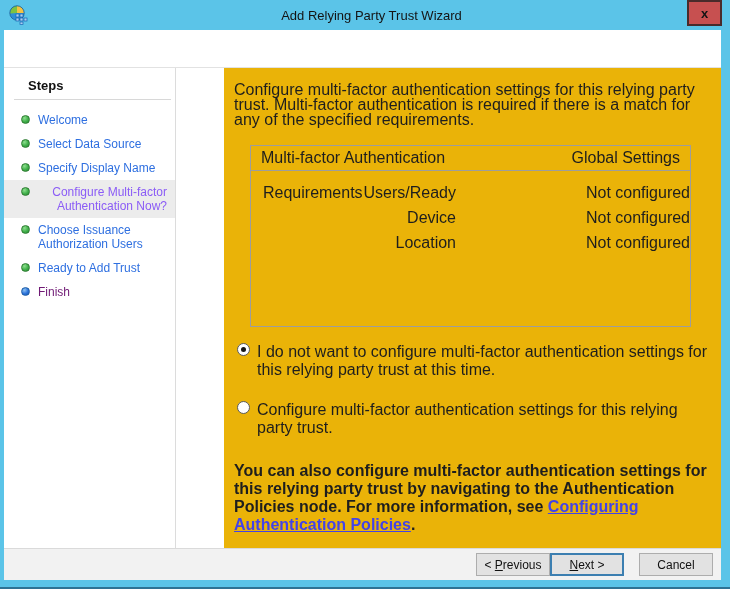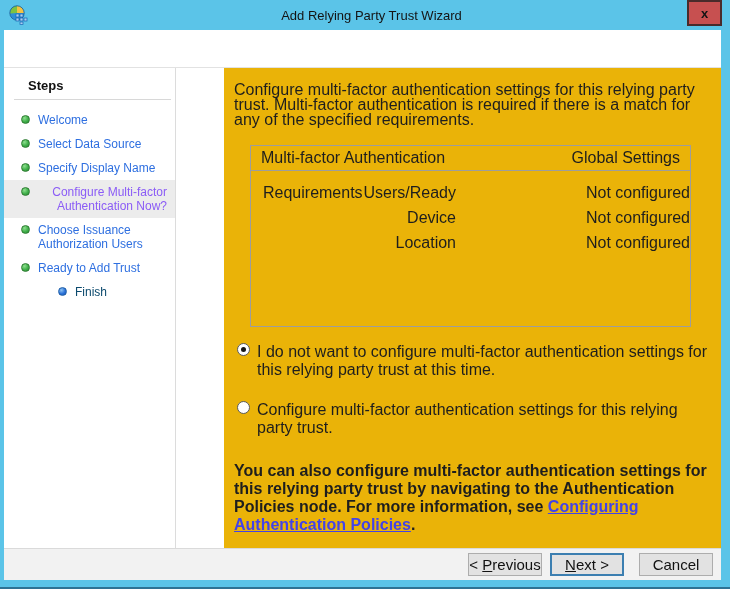--- a/index.html
+++ b/index.html
@@ -75,21 +75,21 @@
   .dot-green {
     background:radial-gradient(circle at 35% 30%, #8FE08F 0%, #3FAE49 55%, #2B8A33 100%);
     border:1px solid #2E7D32;
   }
   .dot-blue {
     background:radial-gradient(circle at 35% 30%, #8FC4F2 0%, #2A71D9 55%, #1E57AC 100%);
     border:1px solid #1F5FA8;
   }
   .step-link { color:#2E6FE0; }
   .step-current { background:#ECECEC; color:#8b5cf6;text-align:right; }
-  .step-plain { color:#0c4a6e;margin-left:37px; }
+  .step-plain { color:#701a75; }
   
   .pane {
     flex:1; background:#eab308;
     padding:14px 12px 0 10px;
     font-size:16px; color:#1E1E1E;
     overflow:hidden;
   }
   .intro { margin:0; line-height:15px; }
   .mfa-table {
     margin:18px 18px 0 16px;
@@ -131,26 +131,26 @@
     flex:0 0 32px;
     background:#F2F2F2;
     border-top:1px solid #DADADA;
     display:flex; align-items:center; justify-content:flex-end;
     padding-right:8px;
   }
   .btn {
     width:74px; height:23px;
     background:#E2E2E2;
     border:1px solid #ADADAD;
-    font-size:15px; color:#111;
+    font-size:12px; color:#111;
     font-family:"Liberation Sans", sans-serif;
     padding:0; line-height:1;
   }
   .btn-default { border:2px solid #3C7FB1; }
-  .btn + .btn { margin-left:8px; }
+  .btn + .btn { }
   .btn-cancel { margin-left:15px !important; }
 </style>
 </head>
 <body>
 
 <div class="window">
 
   <div class="titlebar">
     <svg class="app-icon" viewBox="0 0 20 20">
       <circle cx="9" cy="8" r="7.2" fill="#2E8FD8"></circle>

